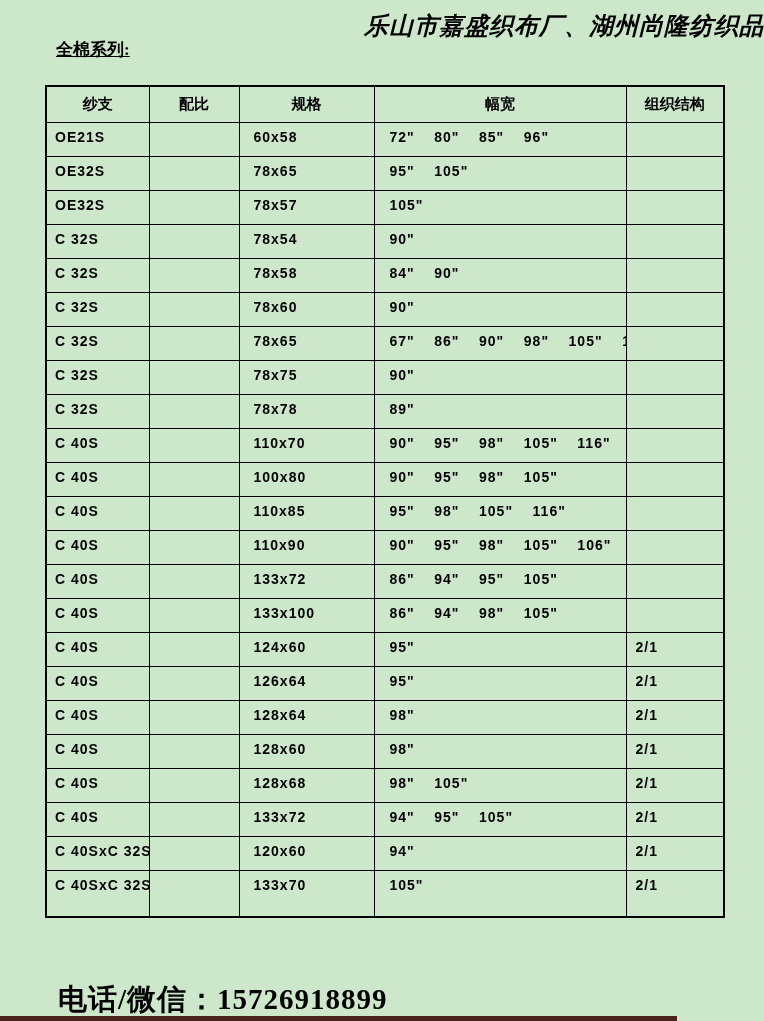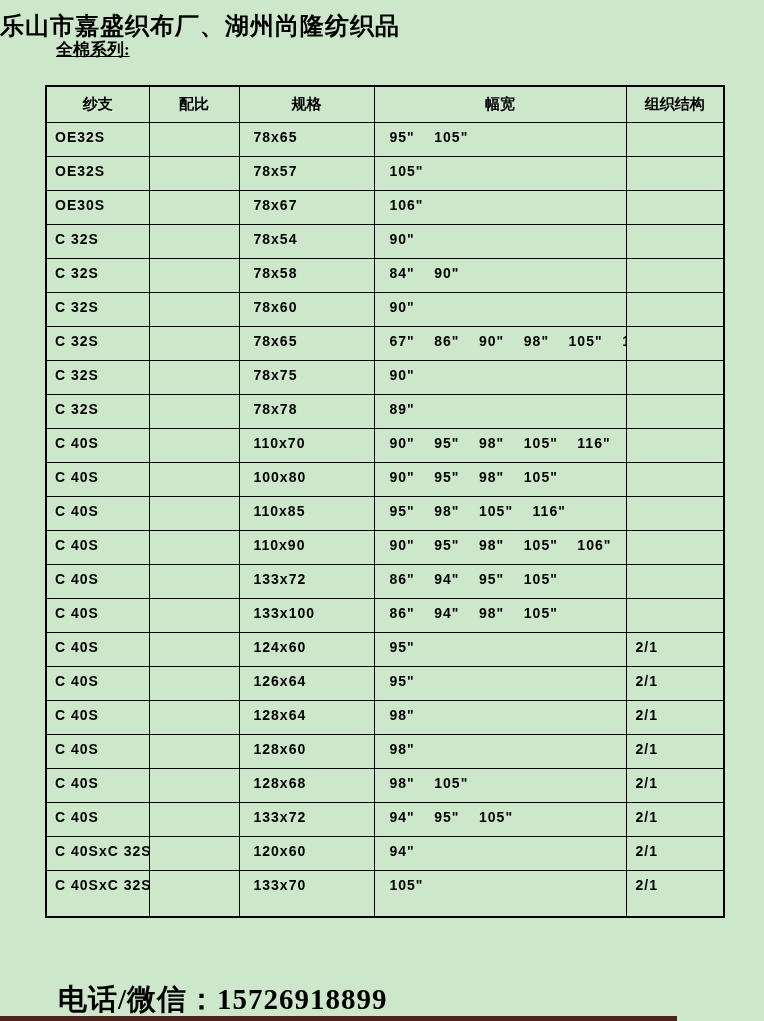--- a/index.html
+++ b/index.html
@@ -13,25 +13,26 @@
     background: #cde7cb;
     font-family: "Liberation Sans", sans-serif;
     color: #000;
     overflow: hidden;
   }
   .title {
     position: absolute;
     top: 10px;
     left: 0;
     width: 100%;
-    text-align: left;
+    text-align: right;
     font-family: "Liberation Serif", "DejaVu Serif", serif;
     font-size: 24px;
     font-weight: bold;
     letter-spacing: 1px;
+    font-style: italic;
   }
   .series-label {
     position: absolute;
     top: 38px;
     left: 56px;
     font-family: "Liberation Serif", "DejaVu Serif", serif;
     font-size: 17px;
     font-weight: bold;
     text-decoration: underline;
   }
@@ -109,44 +110,44 @@
     <thead>
       <tr>
         <th>纱支</th>
         <th>配比</th>
         <th>规格</th>
         <th>幅宽</th>
         <th>组织结构</th>
       </tr>
     </thead>
     <tbody>
+  <tr>
+    <td class="c-yarn">OE21S</td>
+    <td class="c-ratio"></td>
+    <td class="c-spec">60x58</td>
+    <td class="c-widths">72"    80"    85"    96"</td>
+    <td class="c-weave"></td>
+  </tr>
 
   <tr>
     <td class="c-yarn">OE32S</td>
     <td class="c-ratio"></td>
     <td class="c-spec">78x65</td>
     <td class="c-widths">95"    105"</td>
     <td class="c-weave"></td>
   </tr>
 
   <tr>
     <td class="c-yarn">OE32S</td>
     <td class="c-ratio"></td>
     <td class="c-spec">78x57</td>
     <td class="c-widths">105"</td>
     <td class="c-weave"></td>
   </tr>
 
-  <tr>
-    <td class="c-yarn">OE30S</td>
-    <td class="c-ratio"></td>
-    <td class="c-spec">78x67</td>
-    <td class="c-widths">106"</td>
-    <td class="c-weave"></td>
-  </tr>
 
   <tr>
     <td class="c-yarn">C 32S</td>
     <td class="c-ratio"></td>
     <td class="c-spec">78x54</td>
     <td class="c-widths">90"</td>
     <td class="c-weave"></td>
   </tr>
 
   <tr>

